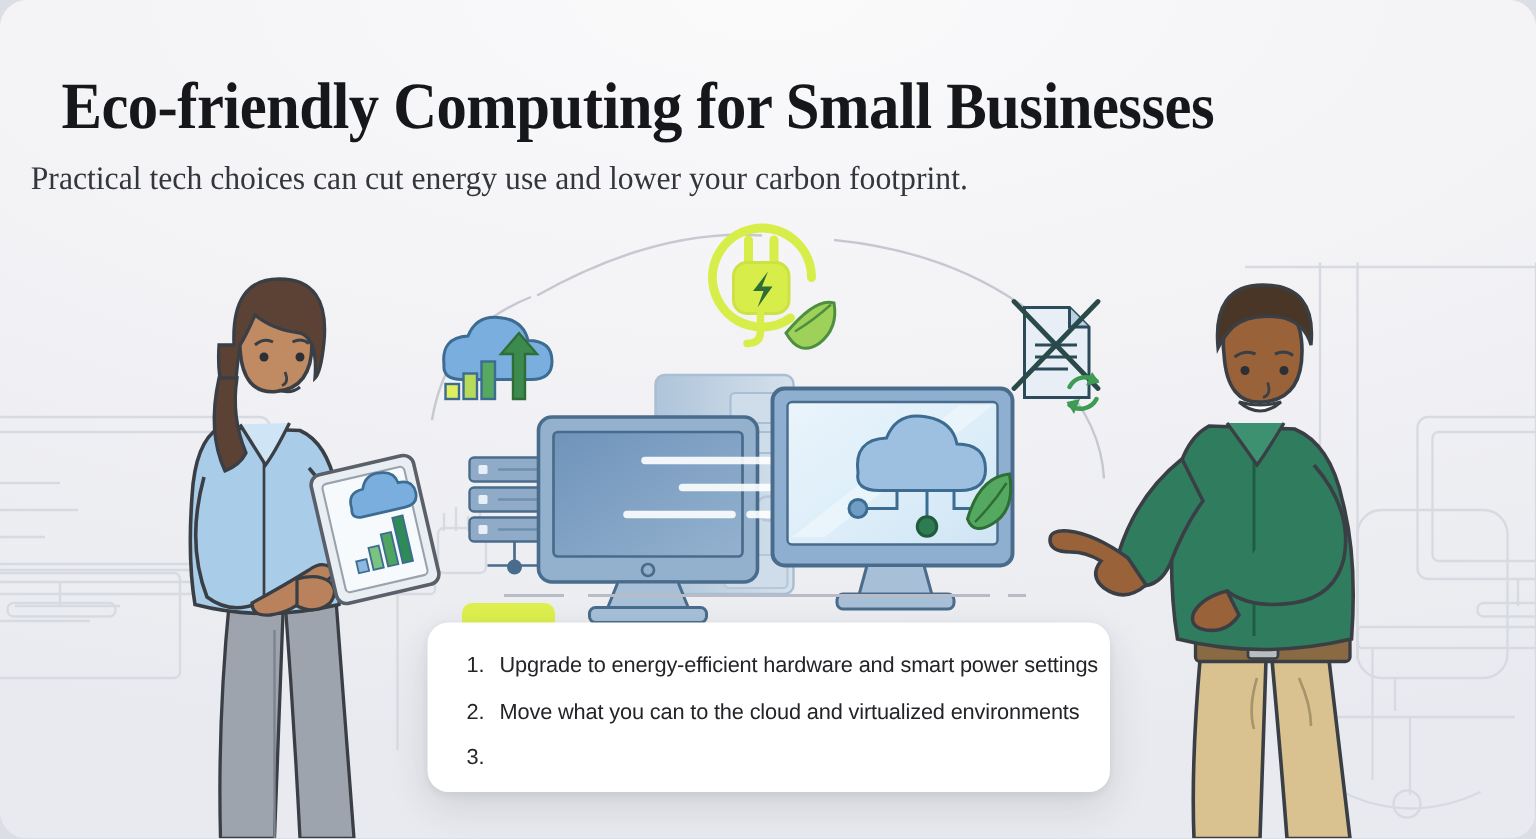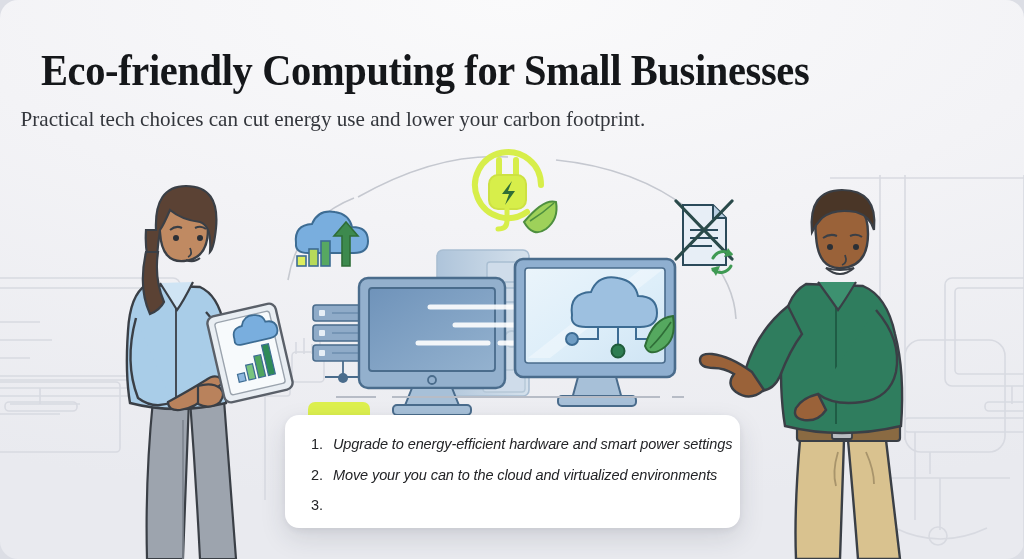--- a/index.html
+++ b/index.html
@@ -54,21 +54,21 @@
   .tips{
     list-style:none;margin:0;padding:22px 0 0 26px;
   }
   .tips li{
     display:flex;align-items:baseline;gap:7px;
     font-family:"Liberation Sans", sans-serif;
     font-size:14.5px;color:#232427;line-height:1;
     margin-bottom:16px;
   }
   .tips li .num{color:#232427;min-width:15px;}
-  .tips li .txt{letter-spacing:-0.1px;font-style:italic;}
+  .tips li .txt{letter-spacing:-0.1px;}
 </style>
 </head>
 <body>
 
 <div class="page">
 
   <div class="bg">
     <svg viewBox="0 0 1024 559" xmlns="http://www.w3.org/2000/svg">
       <g stroke="#d8dae1" stroke-width="1.6" fill="none">
 
@@ -300,21 +300,21 @@
 
   <div class="tab"></div>
   <div class="card">
     <ol class="tips">
       <li>
         <span class="num">1.</span>
         <span class="txt">Upgrade to energy-efficient hardware and smart power settings</span>
       </li>
       <li>
         <span class="num">2.</span>
-        <span class="txt">Move your you can to the cloud and virtualized environments</span>
+        <span class="txt">Move what you can to the cloud and virtualized environments</span>
       </li>
       <li>
         <span class="num">3.</span>
       </li>
     </ol>
   </div>
 
 </div>
 
 </body></html>

